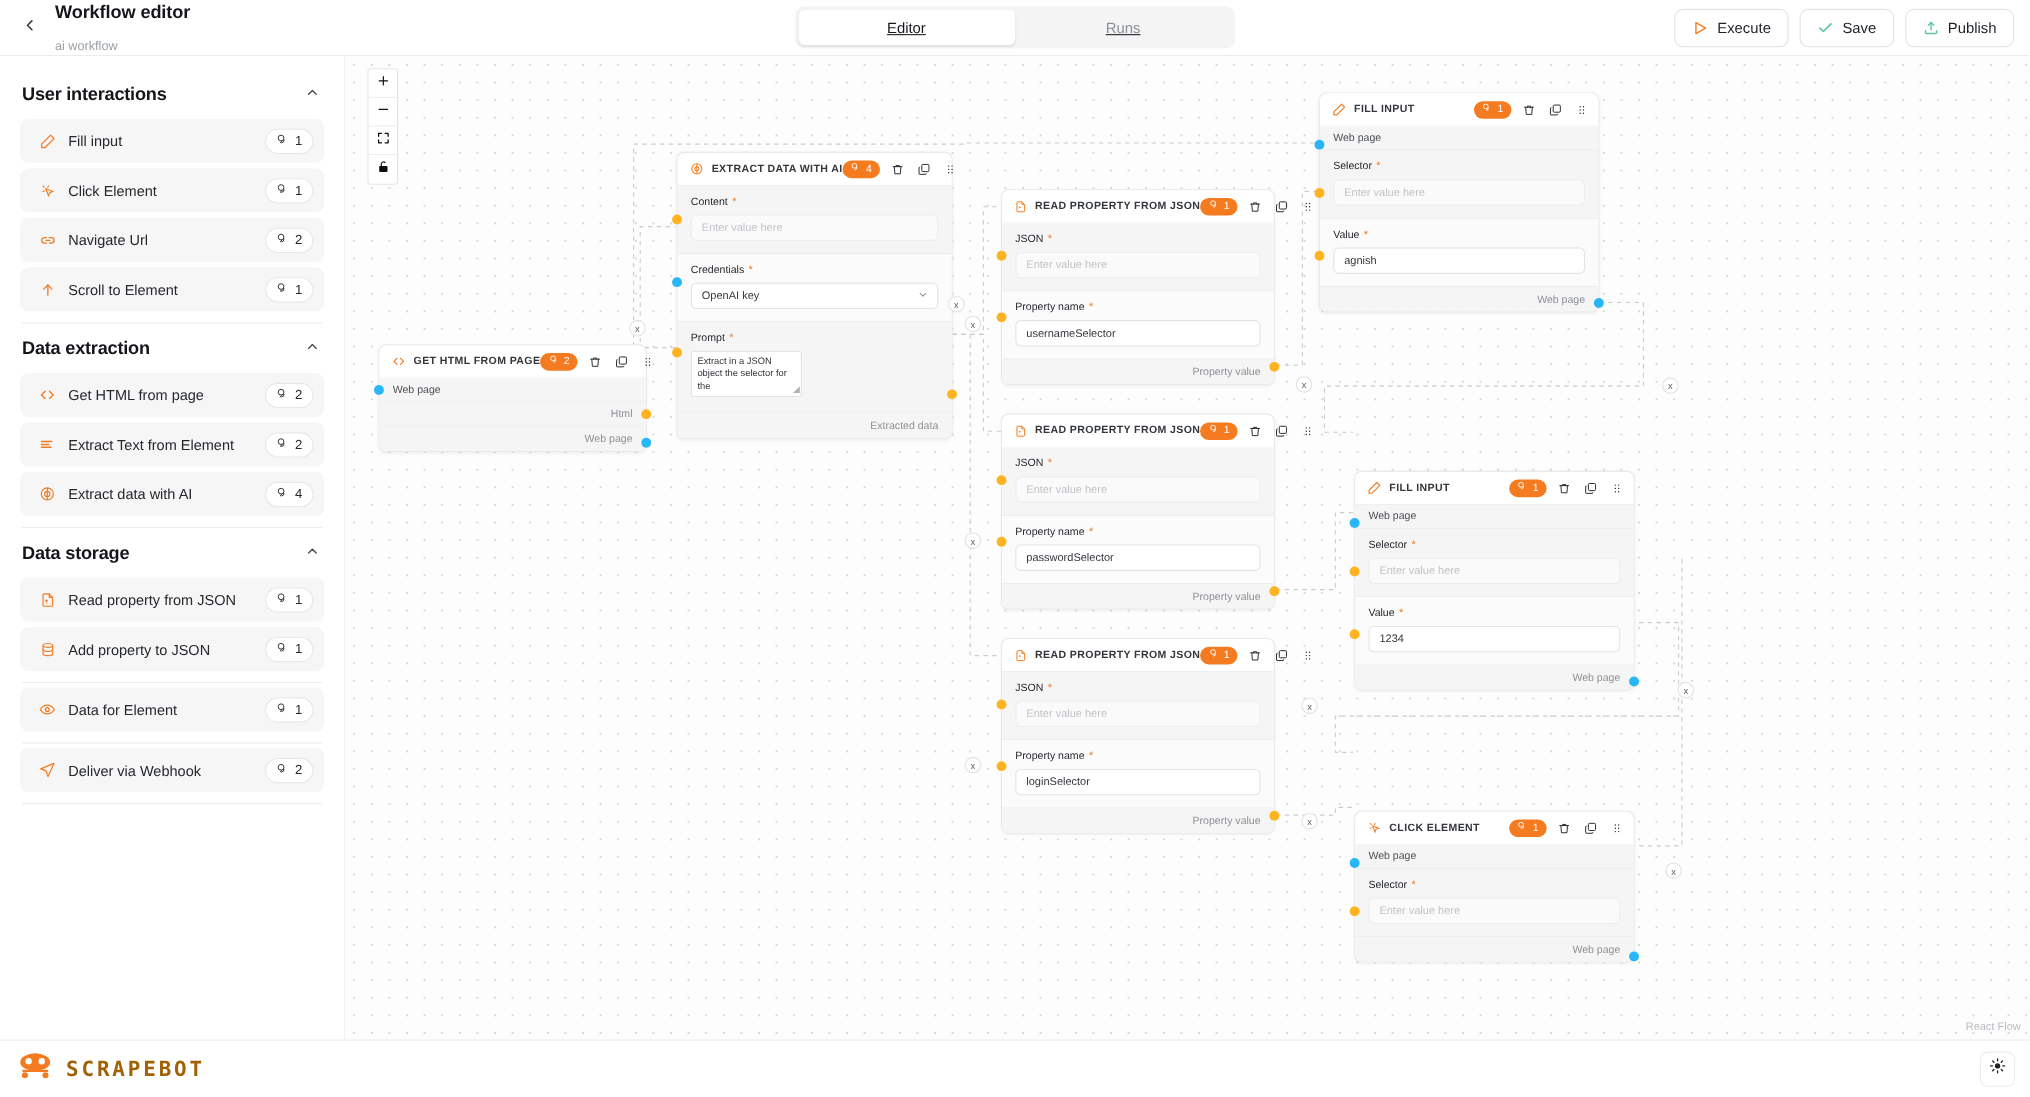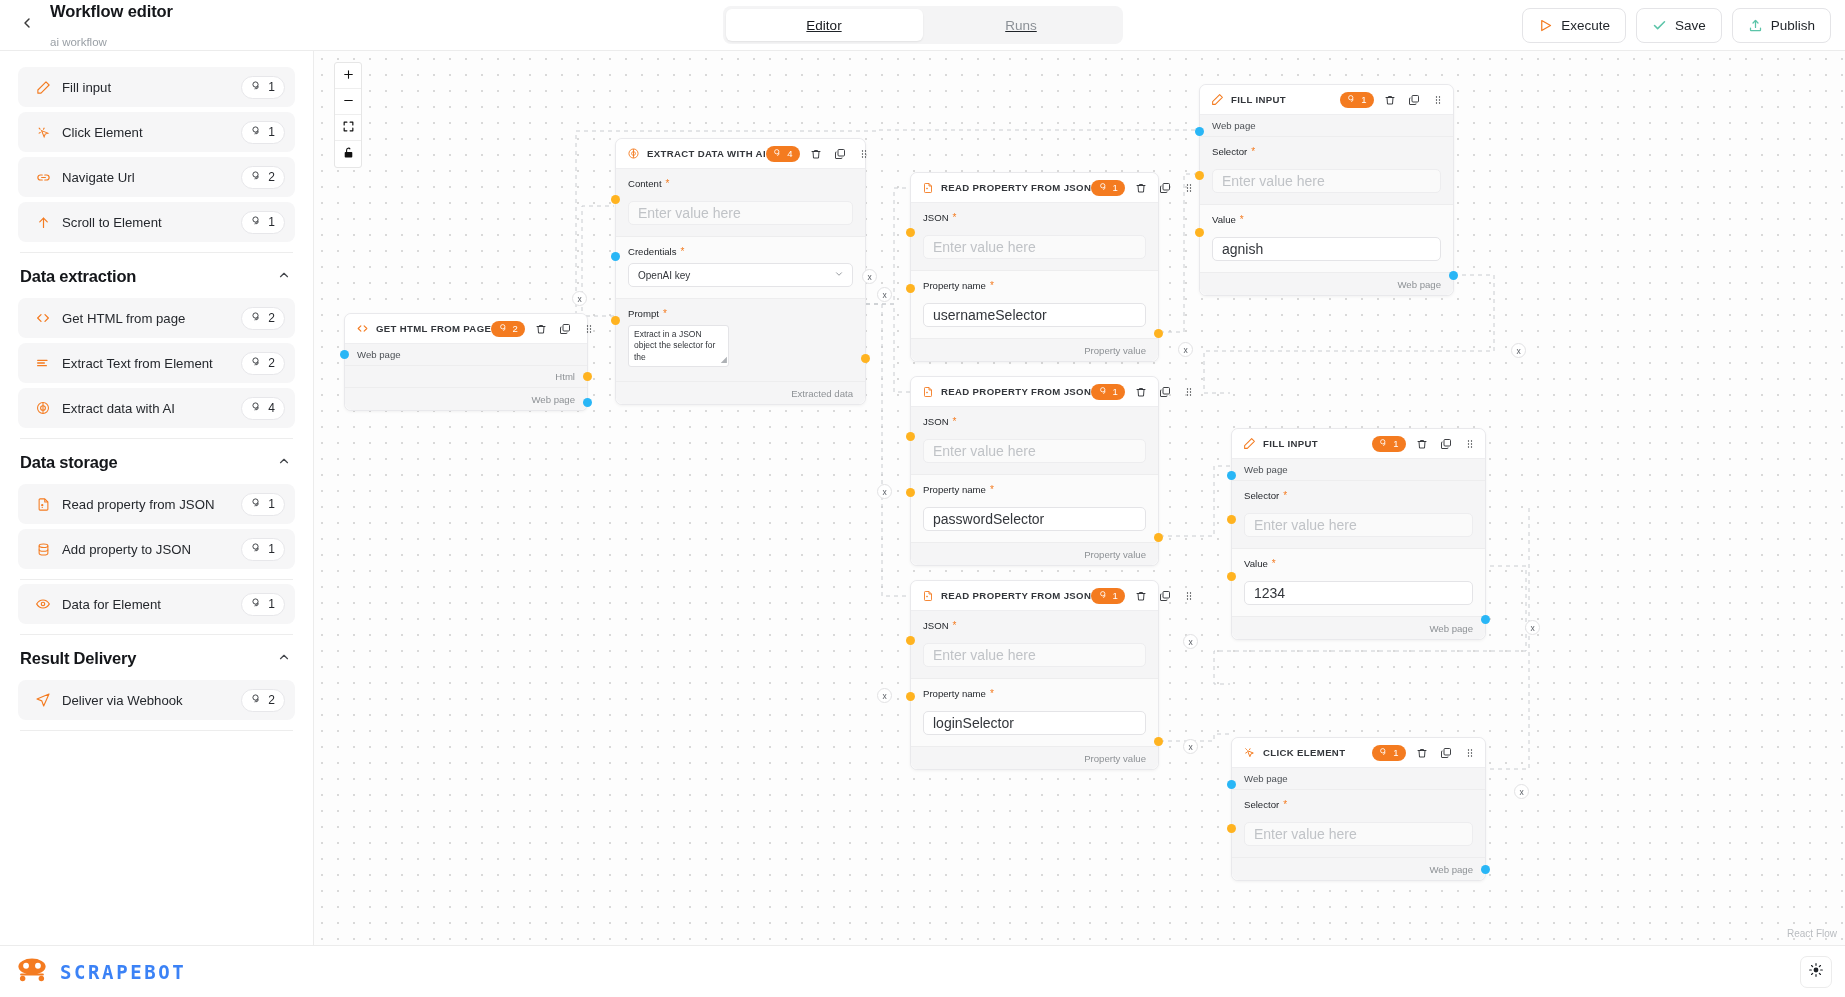--- a/index.html
+++ b/index.html
@@ -120,21 +120,21 @@
     display: flex; align-items: center; padding: 0 12px;
     font-size: 9.6px; color: #4c5055; height: 22px;
   }
   .row-band.right { justify-content: flex-end; color: #8d9195; text-align: right; }
   .field-block { background: #f5f5f6; padding: 9px 12px 11px 12px; border-bottom: 1px solid #ededee; }
   .field-block.white { background: #fbfbfb; }
   .field-label { font-size: 9.6px; color: #25282d; margin-bottom: 6px; display: flex; align-items: baseline; gap: 4px; }
   .req { color: #F47B20; font-size: 10px; }
   .field-input {
     height: 24px; background: #fafafa; border: 1px solid #ededef; border-radius: 5px;
-    display: flex; align-items: center; padding: 0 9px; font-size: 14px; color: #33363b; margin-top: 12px;
+    display: flex; align-items: center; padding: 0 9px; font-size: 10px; color: #33363b;
   }
   .field-input.filled { background: #fff; border-color: #e4e4e7; }
   .field-input.ph { color: #c0c3c7; }
   .select-input {
     height: 24px; background: #fff; border: 1px solid #e4e4e7; border-radius: 5px;
     display: flex; align-items: center; justify-content: space-between;
     padding: 0 8px 0 9px; font-size: 10px; color: #33363b;
   }
   .textarea-input {
     background: #fff; border: 1px solid #e4e4e7; border-radius: 3px;
@@ -161,21 +161,21 @@
     font-size: 8.5px; color: #5c6067; cursor: pointer;
   }
 
   
   .footer {
     position: absolute; left: 0; bottom: 0; width: 1845px; height: 52px;
     background: #fff; border-top: 1px solid #ececec; display: flex; align-items: center;
   }
   .logo-wrap { display: flex; align-items: center; gap: 11px; margin-left: 15px; }
   .logo-text {
-    font-size: 19px; font-weight: 700; letter-spacing: 2.6px; color: #3b82f6;
+    font-size: 19px; font-weight: 700; letter-spacing: 2.6px; color: #a16207;
     font-family: "DejaVu Sans Mono", monospace;
   }
   .theme-btn {
     position: absolute; right: 13px; width: 32px; height: 32px;
     border: 1px solid #ececec; border-radius: 7px; background: #fff;
     display: flex; align-items: center; justify-content: center; cursor: pointer;
   }
 </style>
 </head>
 <body>
@@ -224,20 +224,28 @@
           </svg>
       </span>
       <span>Publish</span>
     </div>
   </div>
 </div>
 
 <div class="sidebar">
 
   <div class="sec">
+    <div class="sec-head">
+      <span class="sec-title">User interactions</span>
+      <span class="chev">
+        <svg width="14" height="14" viewBox="0 0 24 24" fill="none" stroke="currentColor" stroke-width="2" stroke-linecap="round" stroke-linejoin="round">
+            <polyline points="6 15 12 9 18 15"></polyline>
+          </svg>
+      </span>
+    </div>
     <div class="item">
       <span class="item-ico">
         <svg width="15" height="15" viewBox="0 0 24 24" fill="none" stroke="currentColor" stroke-width="1.8" stroke-linecap="round" stroke-linejoin="round">
             <path d="M16 3l5 5L8 21H3v-5z"></path>
           </svg>
       </span>
       <span class="item-label">Fill input</span>
       <span class="badge">
         <span>
           <svg width="12" height="12" viewBox="0 0 24 24" fill="none" stroke="#26292e" stroke-width="1.7">
@@ -454,28 +462,20 @@
               <path d="M10.5 14.4a5.2 5.2 0 0 1-3.4 3.4"></path>
             </svg>
         </span>
         <span>1</span>
       </span>
     </div>
   </div>
   <div class="sec-divider"></div>
 
   <div class="sec">
-    <div class="sec-head">
-      <span class="sec-title">Result Delivery</span>
-      <span class="chev">
-        <svg width="14" height="14" viewBox="0 0 24 24" fill="none" stroke="currentColor" stroke-width="2" stroke-linecap="round" stroke-linejoin="round">
-            <polyline points="6 15 12 9 18 15"></polyline>
-          </svg>
-      </span>
-    </div>
     <div class="item">
       <span class="item-ico">
         <svg width="16" height="16" viewBox="0 0 24 24" fill="none" stroke="currentColor" stroke-width="1.7" stroke-linejoin="round">
             <path d="M21 3L3 10.5l7.2 2.8L13 21z"></path>
           </svg>
       </span>
       <span class="item-label">Deliver via Webhook</span>
       <span class="badge">
         <span>
           <svg width="12" height="12" viewBox="0 0 24 24" fill="none" stroke="#26292e" stroke-width="1.7">

